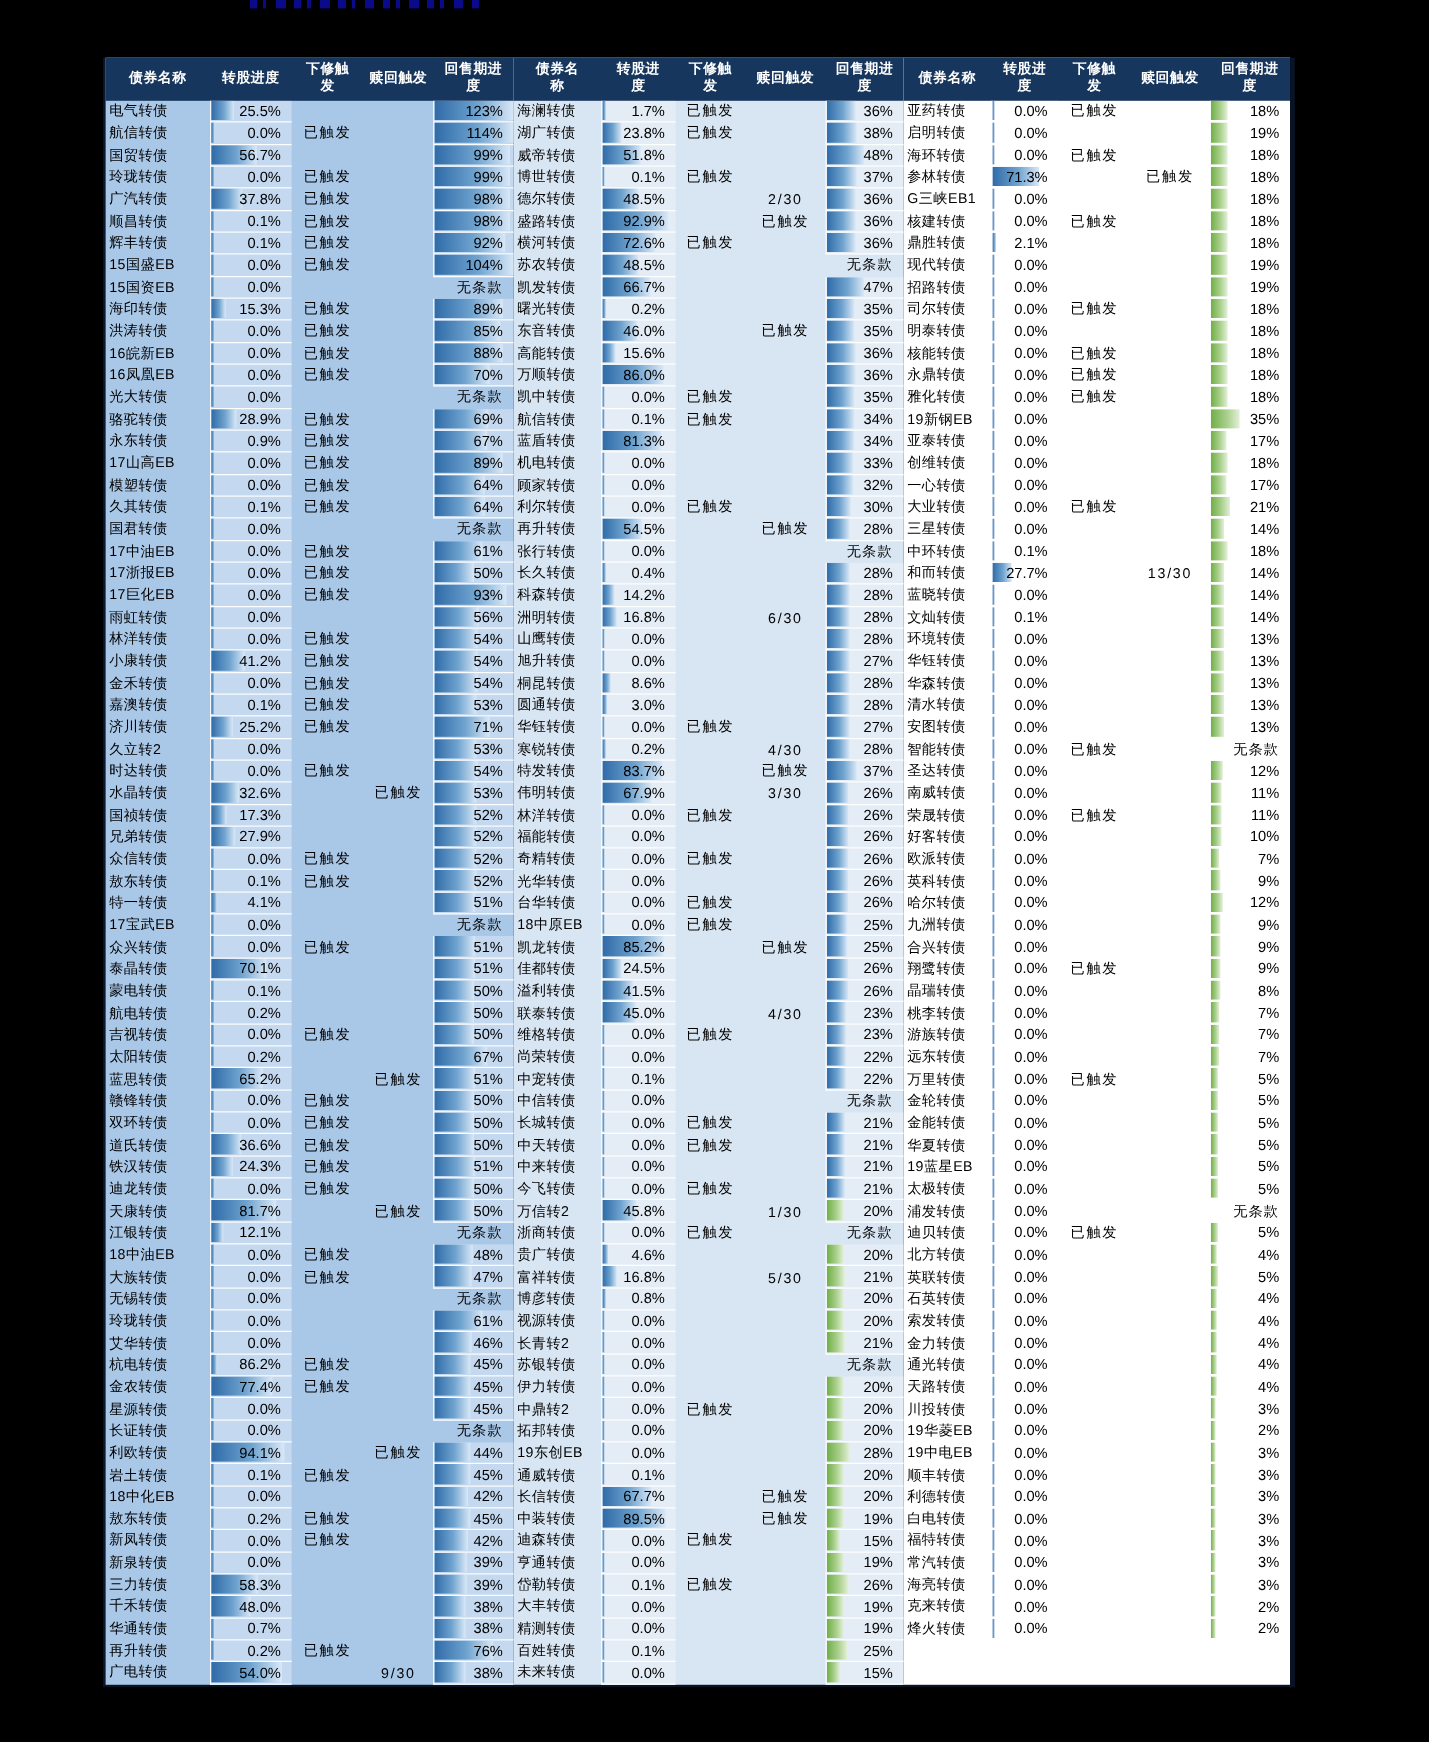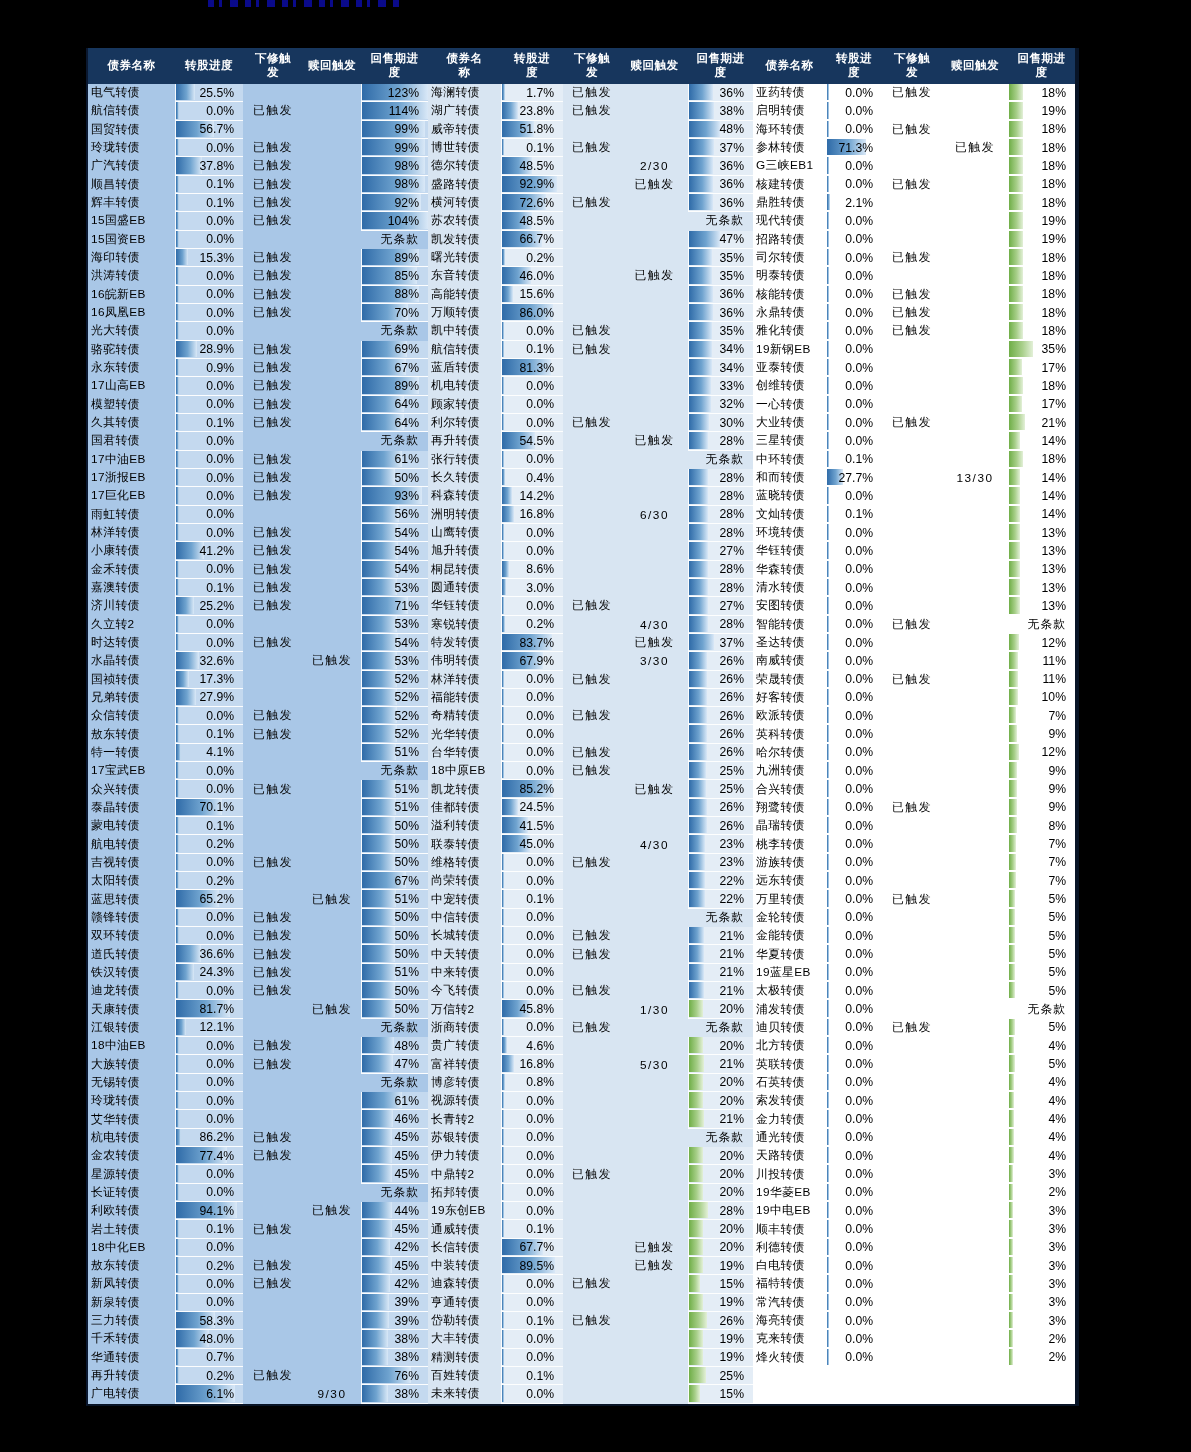--- a/index.html
+++ b/index.html
@@ -986,21 +986,21 @@
         <div class="cell trig-cell"></div>
         <div class="cell bar-cell has-bar">
           <div class="bar blue" style="width: 74.68%;"></div>
           <span class="lbl">76%</span>
         </div>
       </div>
       <div class="row">
         <div class="cell name-cell">广电转债</div>
         <div class="cell bar-cell has-bar">
           <div class="bar blue" style="width: 87.421%;"></div>
-          <span class="lbl">6.1%</span>
+          <span class="lbl">54.0%</span>
         </div>
         <div class="cell trig-cell"></div>
         <div class="cell trig-cell">9/30</div>
         <div class="cell bar-cell has-bar">
           <div class="bar blue" style="width: 39.34%;"></div>
           <span class="lbl">38%</span>
         </div>
       </div>
     </div>
     <div class="group g1" style="background: rgb(216, 229, 242);">

